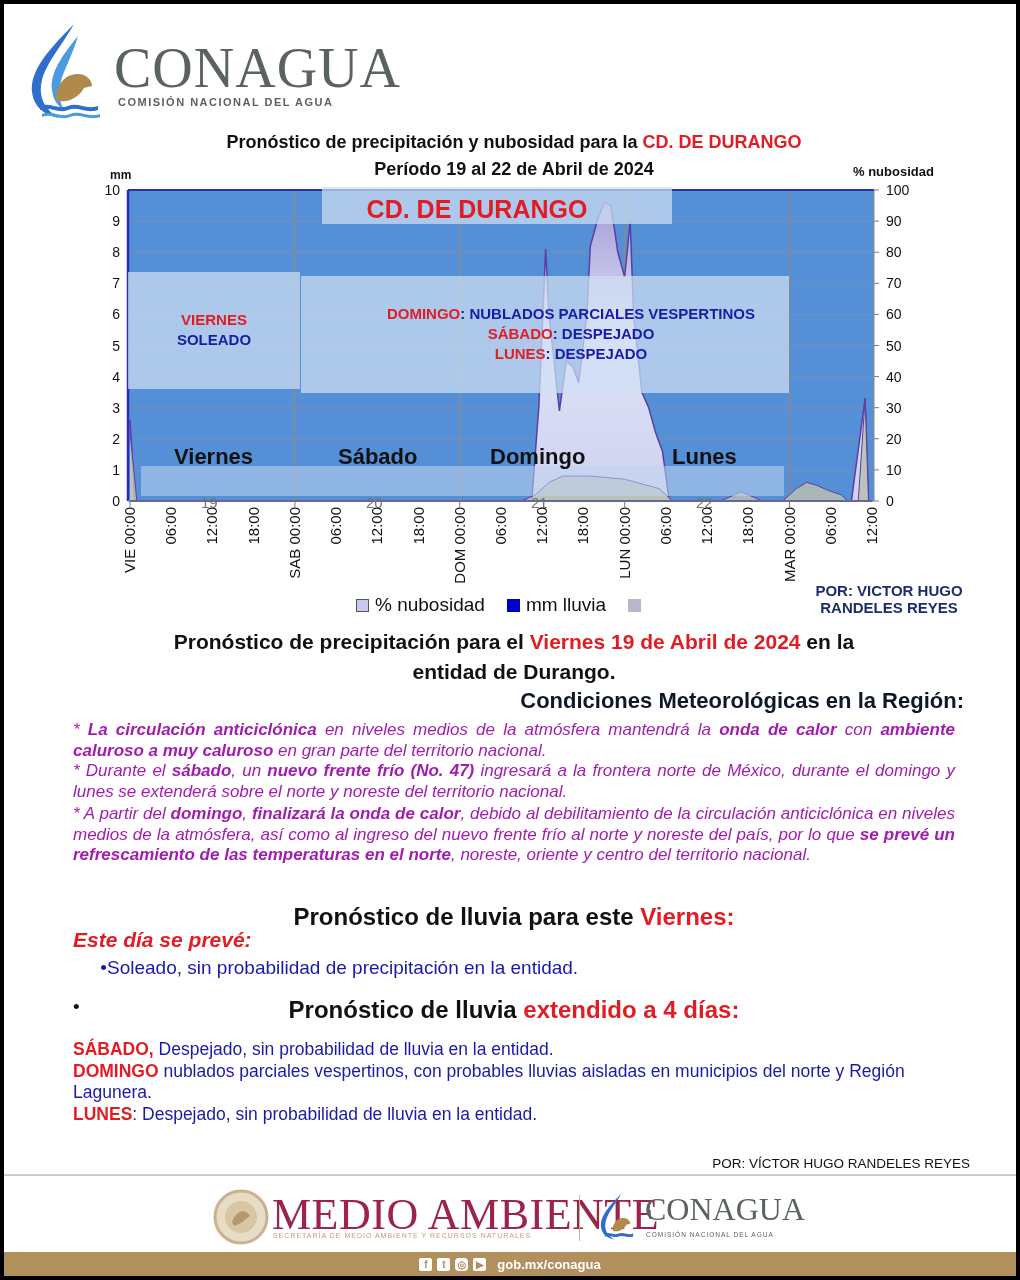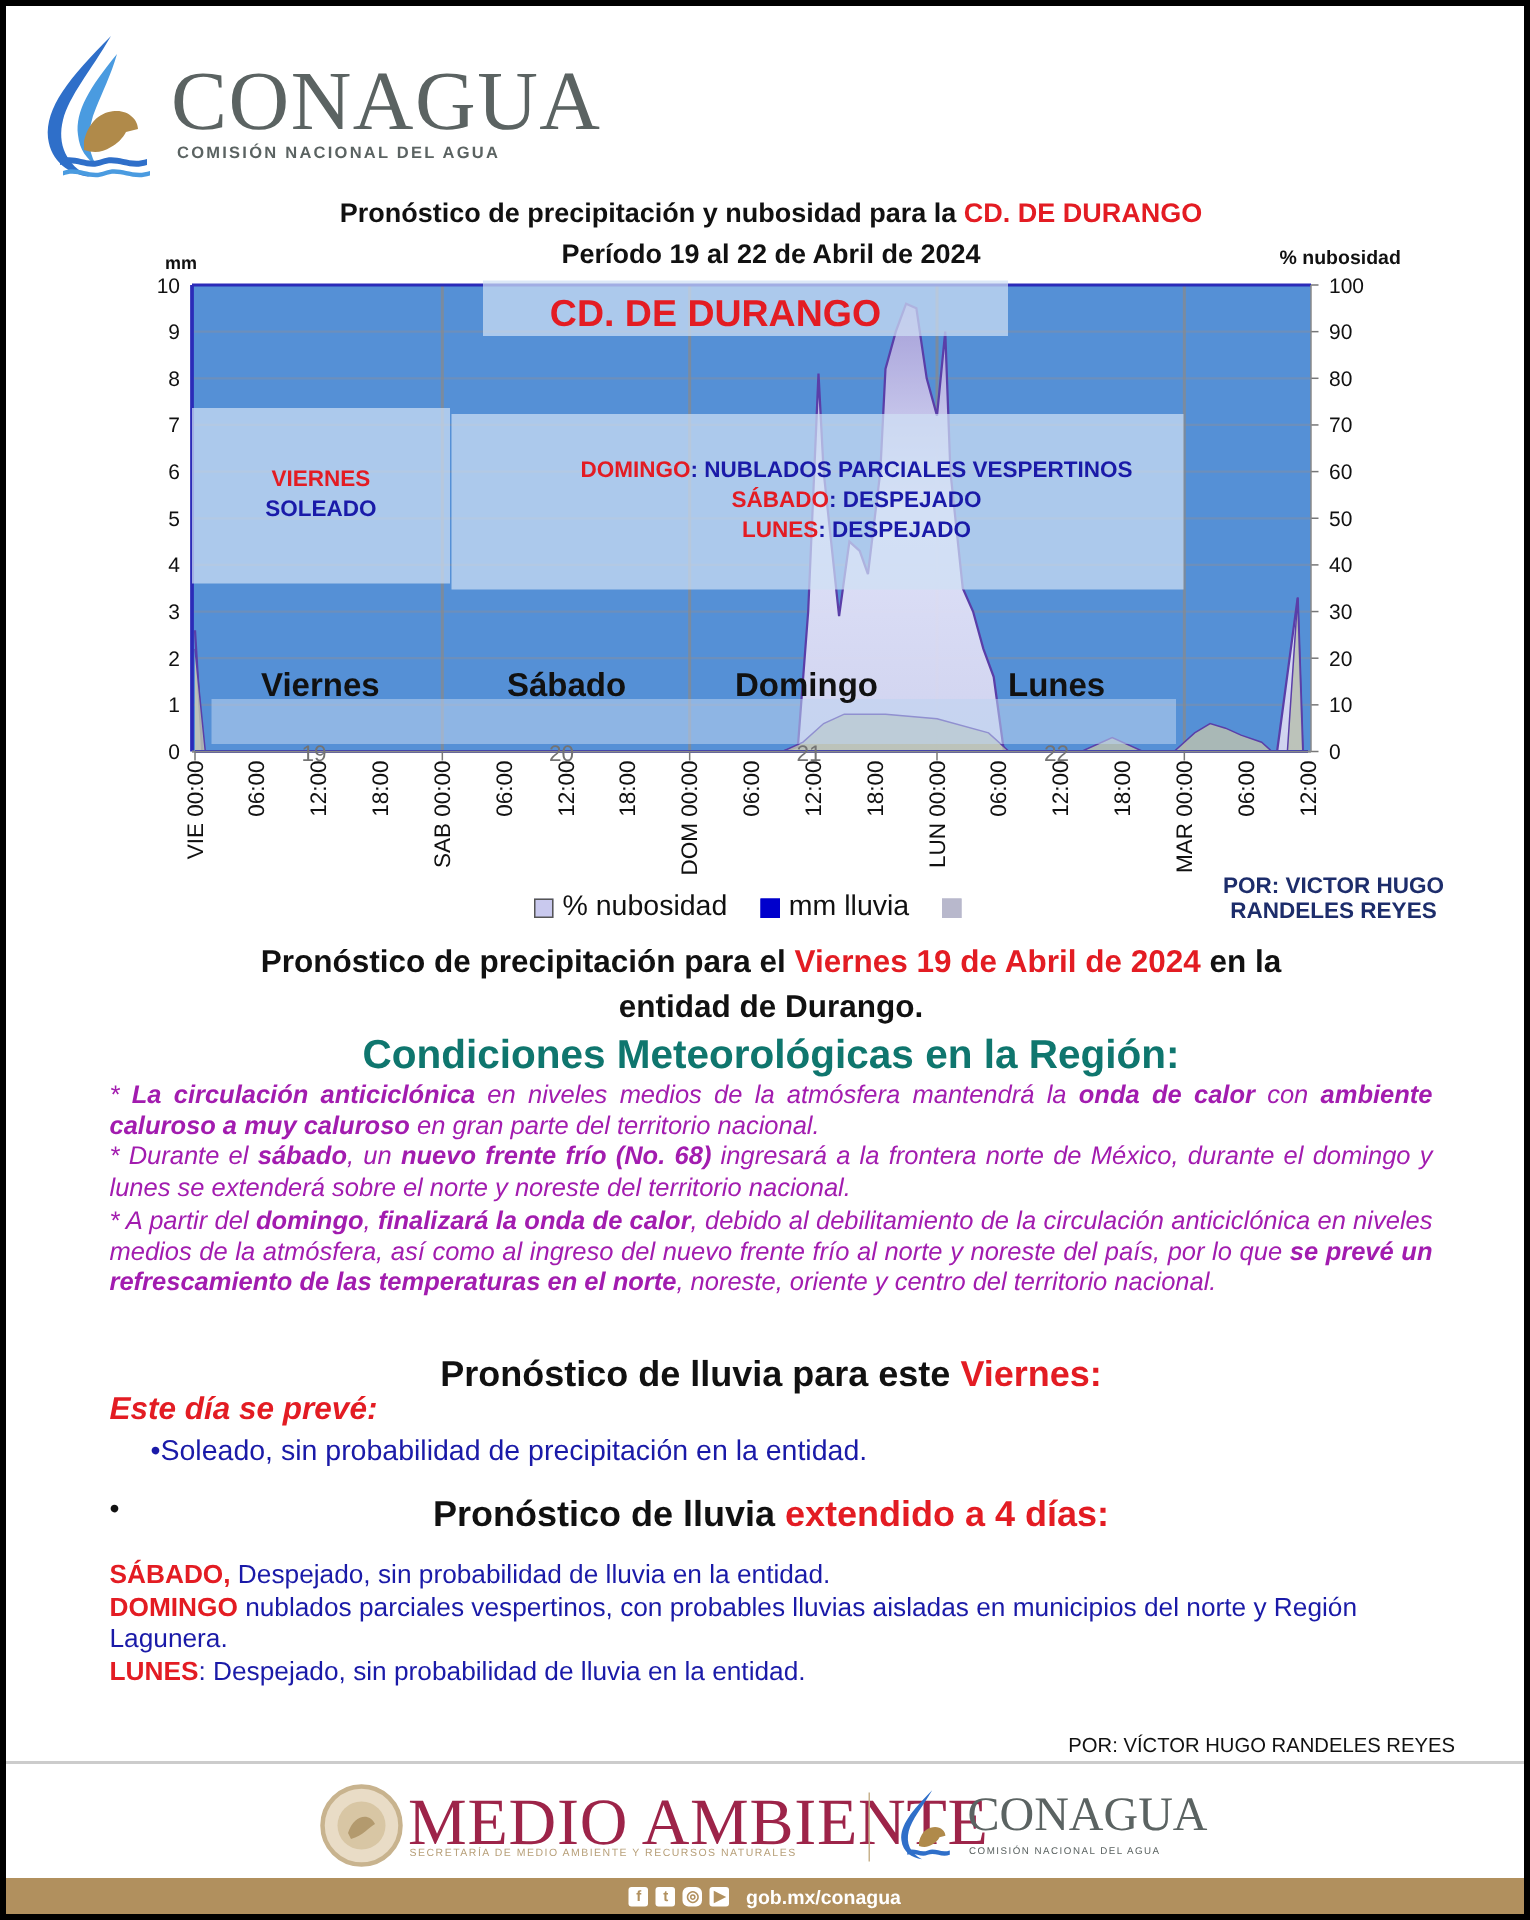--- a/index.html
+++ b/index.html
@@ -14,21 +14,21 @@
   .axis-unit{position:absolute;font-size:12px;font-weight:bold;color:#111;}
   svg text{font-family:"Liberation Sans",sans-serif;}
   .ann{position:absolute;background:rgba(206,223,244,0.72);}
   .ann-text{position:absolute;text-align:center;font-weight:bold;font-size:15px;line-height:20px;}
   .day-lbl{position:absolute;font-weight:bold;font-size:22px;color:#111;}
   .day-num{position:absolute;font-weight:normal;font-size:15px;color:#737373;margin-top:20px;}
   .legend{position:absolute;top:590px;left:352px;font-size:19px;color:#111;display:flex;align-items:center;gap:6px;}
   .sw{display:inline-block;width:11px;height:11px;border:1px solid #555;}
   .author-chart{position:absolute;left:790px;top:578px;width:190px;text-align:center;font-weight:bold;font-size:15px;color:#1d2d6b;line-height:17px;}
   .h2{position:absolute;left:60px;width:900px;text-align:center;font-weight:bold;font-size:21px;color:#111;line-height:30px;}
-  .h3{position:absolute;left:60px;width:900px;text-align:center;font-weight:bold;font-size:27px;color:#0f766e;}
+  .h3{position:absolute;left:60px;width:900px;text-align:right;font-weight:bold;font-size:22px;color:#0f172a;}
   .para{position:absolute;left:69px;width:882px;font-style:italic;font-size:17px;color:#a21caf;line-height:20.5px;text-align:justify;}
   .para b{font-weight:bold;}
   .sec{position:absolute;left:60px;width:900px;text-align:center;font-weight:bold;font-size:24px;color:#111;}
   .sub-red{position:absolute;left:69px;font-style:italic;font-weight:bold;font-size:21px;color:#e31c23;}
   .bullet{position:absolute;left:69px;font-size:19px;color:#1a1aa8;text-align:right;}
   .ext{position:absolute;left:69px;width:880px;font-size:17.5px;color:#1a1aa8;line-height:21.5px;}
   .ext b{color:#e31c23;}
   .author{position:absolute;right:46px;top:1152px;font-size:13.5px;color:#111;}
   .footer-line{position:absolute;left:4px;right:4px;top:1174px;height:2px;background:#ccc;}
   .footer-logos{position:absolute;left:0;width:1020px;top:1185px;height:65px;}
@@ -228,21 +228,21 @@
   </div>
 
   <div class="h2" style="top:623px;">
     <span>Pronóstico de precipitación para el </span><span class="red">Viernes 19 de Abril de 2024</span><span> en la</span><br>
     <span>entidad de Durango.</span>
   </div>
 
   <div class="h3" style="top:684px;">Condiciones Meteorológicas en la Región:</div>
 
   <div class="para" style="top:716px;"><span>* </span><b>La circulación anticiclónica</b><span> en niveles medios de la atmósfera mantendrá la </span><b>onda de calor</b><span> con </span><b>ambiente caluroso a muy caluroso</b><span> en gran parte del territorio nacional.</span></div>
-  <div class="para" style="top:757px;"><span>* Durante el </span><b>sábado</b><span>, un </span><b>nuevo frente frío (No. 68)</b><span> ingresará a la frontera norte de México, durante el domingo y lunes se extenderá sobre el norte y noreste del territorio nacional.</span></div>
+  <div class="para" style="top:757px;"><span>* Durante el </span><b>sábado</b><span>, un </span><b>nuevo frente frío (No. 47)</b><span> ingresará a la frontera norte de México, durante el domingo y lunes se extenderá sobre el norte y noreste del territorio nacional.</span></div>
   <div class="para" style="top:800px;"><span>* A partir del </span><b>domingo</b><span>, </span><b>finalizará la onda de calor</b><span>, debido al debilitamiento de la circulación anticiclónica en niveles medios de la atmósfera, así como al ingreso del nuevo frente frío al norte y noreste del país, por lo que </span><b>se prevé un refrescamiento de las temperaturas en el norte</b><span>, noreste, oriente y centro del territorio nacional.</span></div>
 
   <div class="sec" style="top:899px;">
     <span>Pronóstico de lluvia para este </span><span class="red">Viernes:</span>
   </div>
   <div class="sub-red" style="top:924px;">Este día se prevé:</div>
   <div class="bullet" style="top:953px;">
     <span style="display:inline-block;width:34px;">•</span><span>Soleado, sin probabilidad de precipitación en la entidad.</span>
   </div>
 

